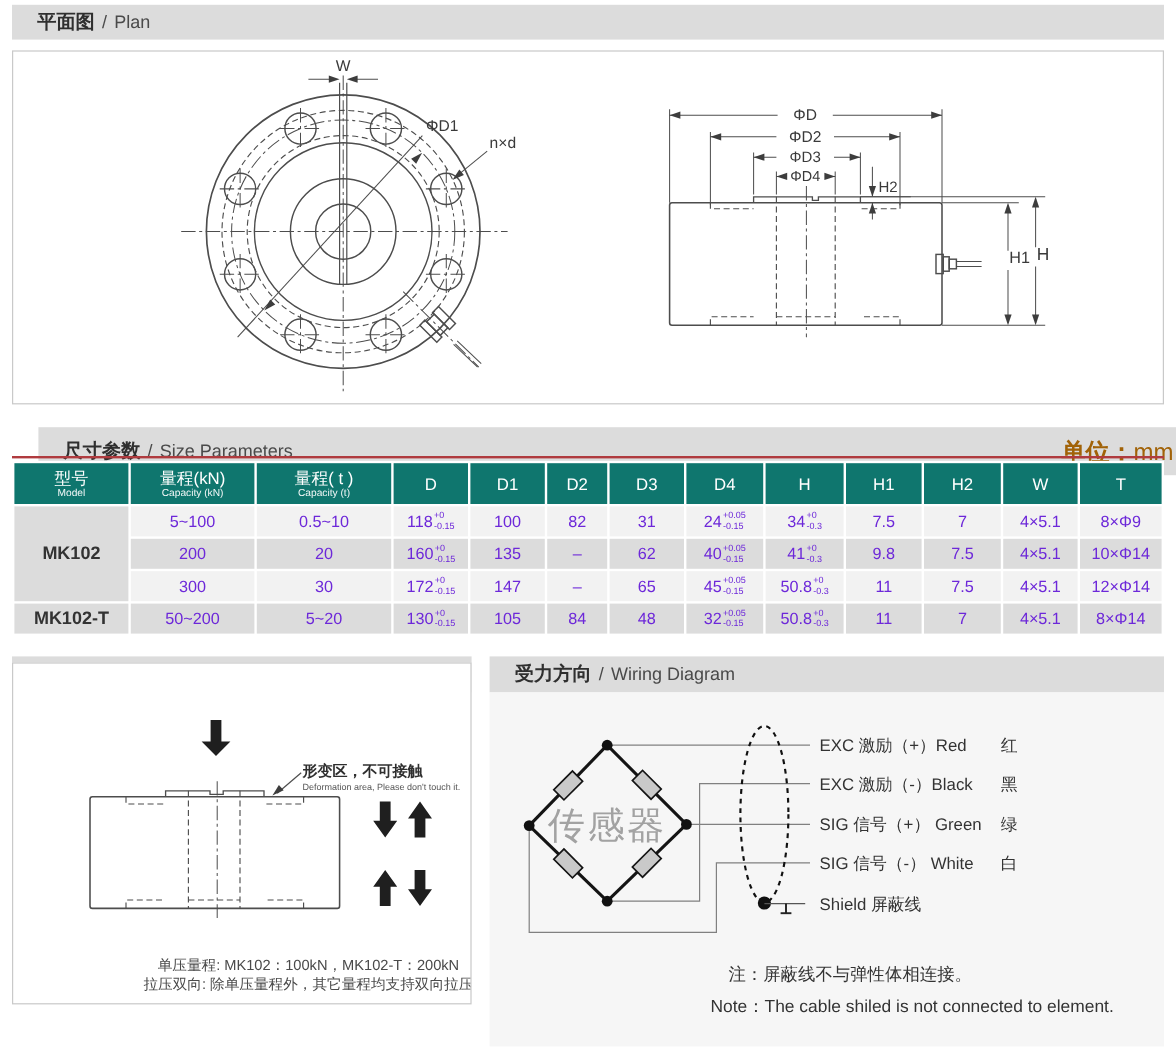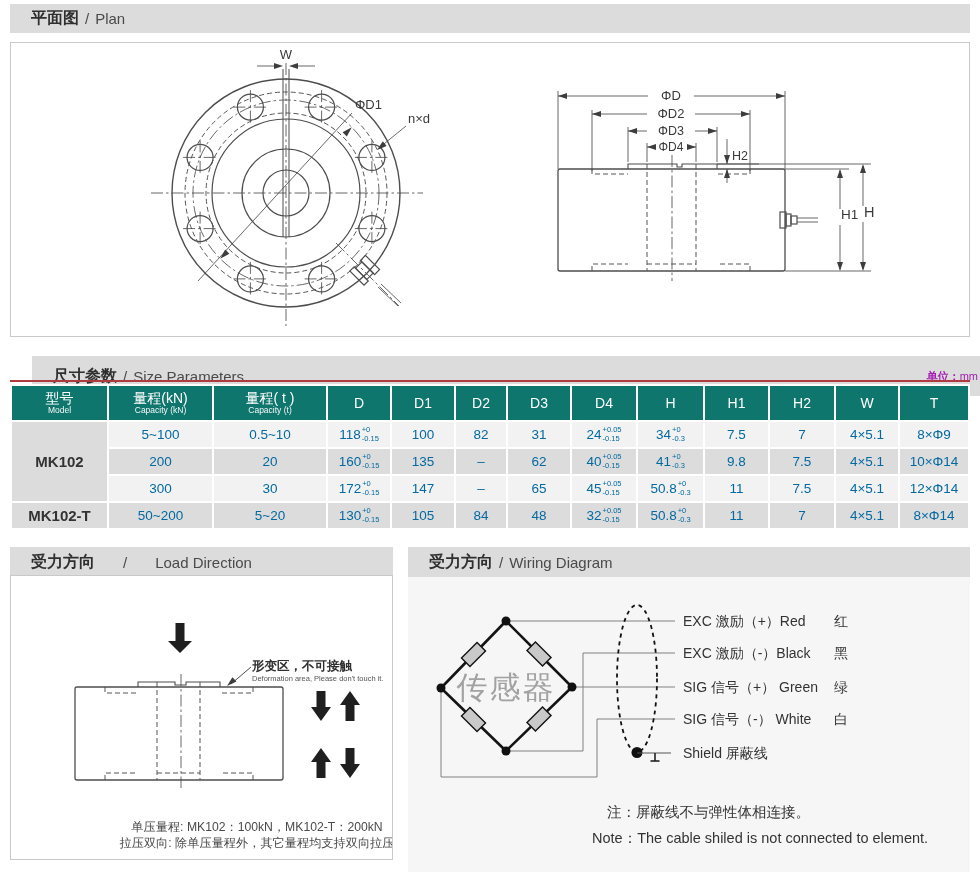--- a/index.html
+++ b/index.html
@@ -3,33 +3,33 @@
 <meta charset="utf-8">
 <style>
   html,body{margin:0;padding:0;background:#fff;}
   #page{position:relative;width:980px;height:880px;background:#ffffff;overflow:hidden;
         font-family:"Liberation Sans","DejaVu Sans",sans-serif;color:#3a3a3a;}
   
   .bar{position:absolute;background:#DCDCDC;display:flex;align-items:center;padding:0 14px 0 21px;box-sizing:border-box;}
   .bar .zh{font-weight:bold;font-size:16px;color:#2f2f2f;}
   .bar .sep{margin:0 6px;font-size:15px;color:#4a4a4a;}
   .bar .en{font-size:15px;color:#4a4a4a;}
-  .bar .unit{margin-left:auto;font-size:11px;color:#a21caf;}
+  .bar .unit{margin-left:auto;font-size:20px;color:#a16207;}
   .bar .unit b{font-weight:bold;}
   
   .panel{position:absolute;background:#fff;border:1px solid #c9c9c9;box-sizing:border-box;}
   #wiring-panel{position:absolute;background:#F6F6F6;}
   
   .red-line{position:absolute;height:2px;}
   
   #size-table{position:absolute;left:10px;top:384px;width:960px;border-collapse:separate;border-spacing:2px;background:#fff;table-layout:fixed;}
   #size-table th{background:#0f766e;color:#fff;font-weight:normal;text-align:center;vertical-align:middle;height:32px;padding:1px 0;}
   #size-table th .h-main{font-size:14px;line-height:1.15;}
   #size-table th .h-sub{font-size:8.5px;line-height:1.1;opacity:.95;}
-  #size-table td{text-align:center;vertical-align:middle;height:25px;font-size:13.5px;color:#0369a1;padding:0;}
+  #size-table td{text-align:center;vertical-align:middle;height:25px;font-size:13.5px;color:#6d28d9;padding:0;}
   #size-table tbody tr:nth-child(odd) td{background:#F2F2F2;}
   #size-table tbody tr:nth-child(even) td{background:#DCDCDC;}
   #size-table td.model-cell{background:#DCDCDC !important;font-weight:bold;font-size:15px;color:#333;}
   .tol{display:inline-flex;align-items:center;justify-content:center;}
   .tol .stack{display:inline-flex;flex-direction:column;font-size:7.5px;line-height:1.15;margin-left:1px;text-align:left;}
   
   svg{position:absolute;left:0;top:0;}
   .ln{stroke:#4d4d4d;stroke-width:1.2;fill:none;}
   .lnt{stroke:#4d4d4d;stroke-width:0.85;fill:none;}
   .dsh{stroke:#4d4d4d;stroke-width:0.95;fill:none;stroke-dasharray:5,3;}
@@ -434,21 +434,21 @@
     <span class="sep">/</span>
     <span class="en">Load Direction</span>
   </div>
 
   <div class="bar" style="left:408px;top:547px;width:562px;height:30px;">
     <span class="zh">受力方向</span>
     <span class="sep">/</span>
     <span class="en">Wiring Diagram</span>
   </div>
 
-  <div class="panel" style="left:10px;top:575px;width:383px;height:285px;">
+  <div class="panel" style="left:10px;top:552px;width:383px;height:285px;">
     <svg width="381" height="283" viewBox="0 0 381 283">
 
       <rect class="ln" x="64" y="111" width="208" height="93" rx="2" style="stroke-width:1.3"></rect>
       <path class="ln" d="M127,111 L127,106 L164,106 L164,109 L175,109 L175,106 L209,106 L209,111" style="stroke-width:1.1"></path>
       <line class="dsh" x1="146" y1="106" x2="146" y2="204"></line>
       <line class="dsh" x1="189" y1="106" x2="189" y2="204"></line>
       <line class="dd" x1="170" y1="98" x2="170" y2="212"></line>
       <path class="dsh" d="M94,111 L94,117 L127,117"></path>
       <path class="dsh" d="M242,111 L242,117 L209,117"></path>
       <path class="dsh" d="M94,204 L94,197 L127,197"></path>

